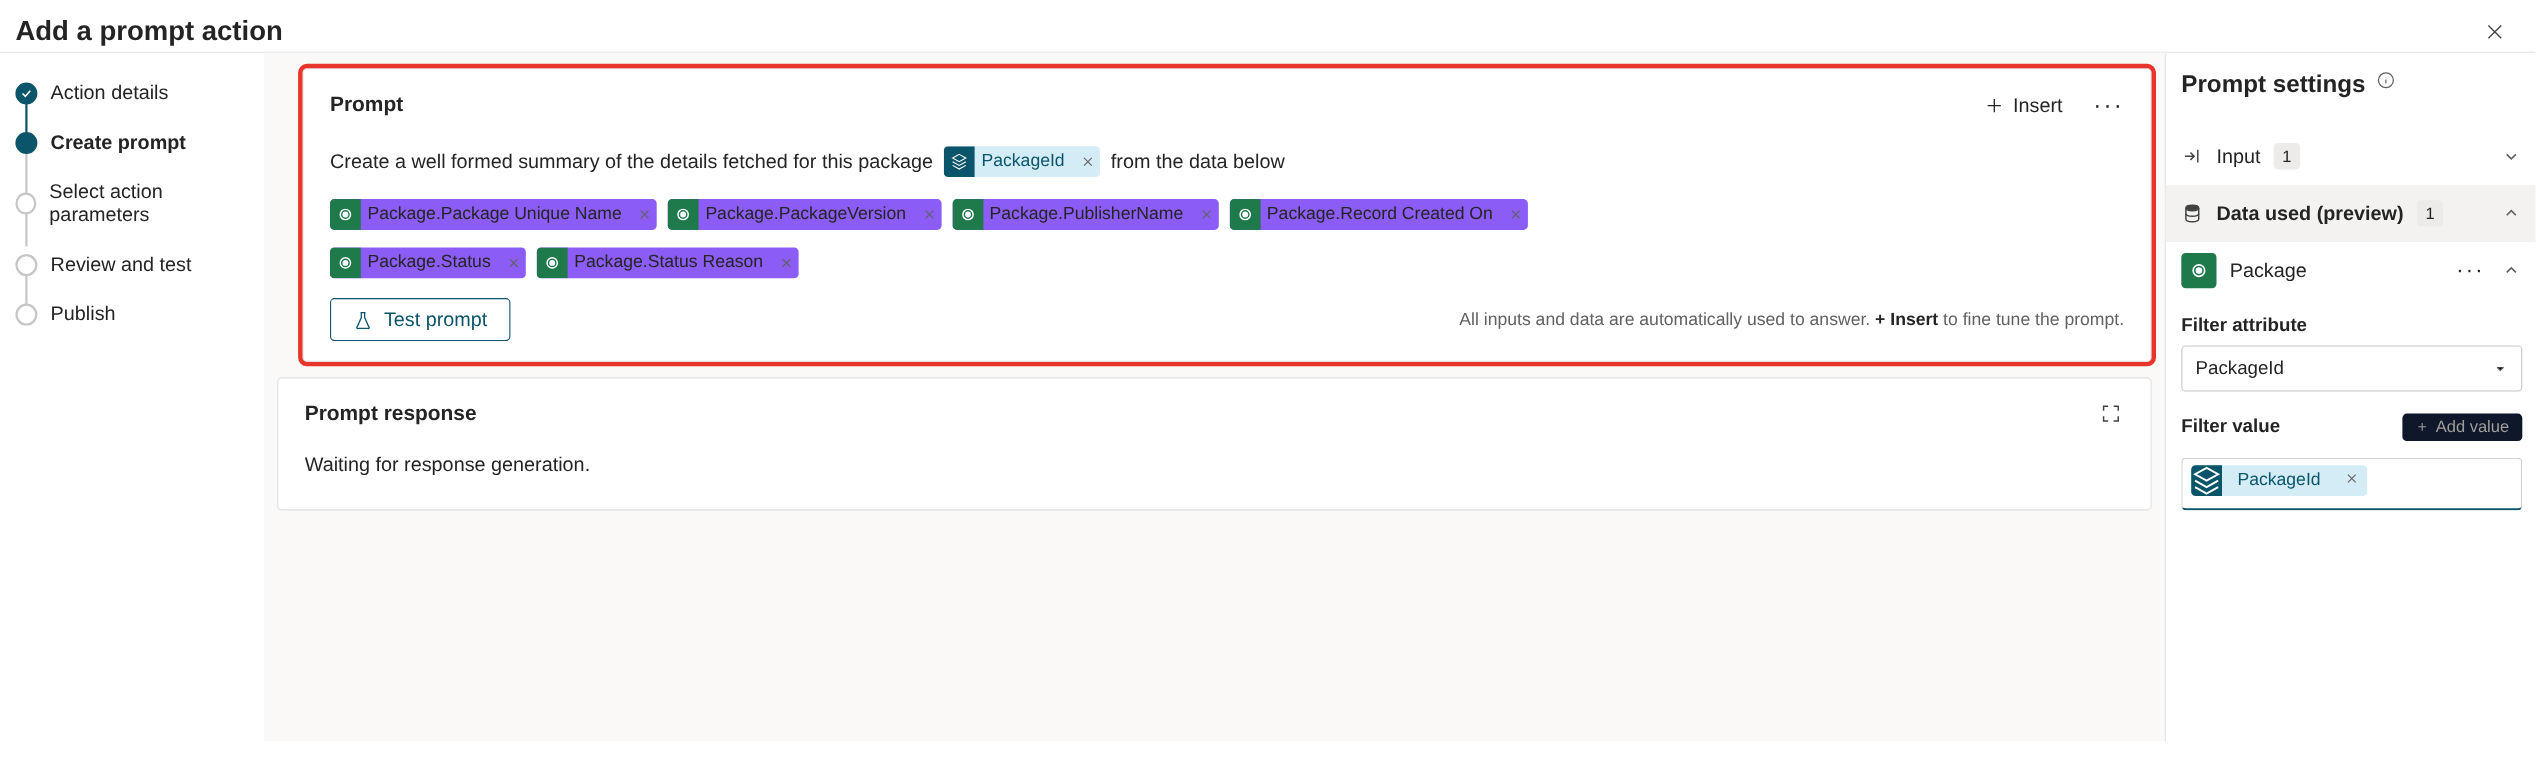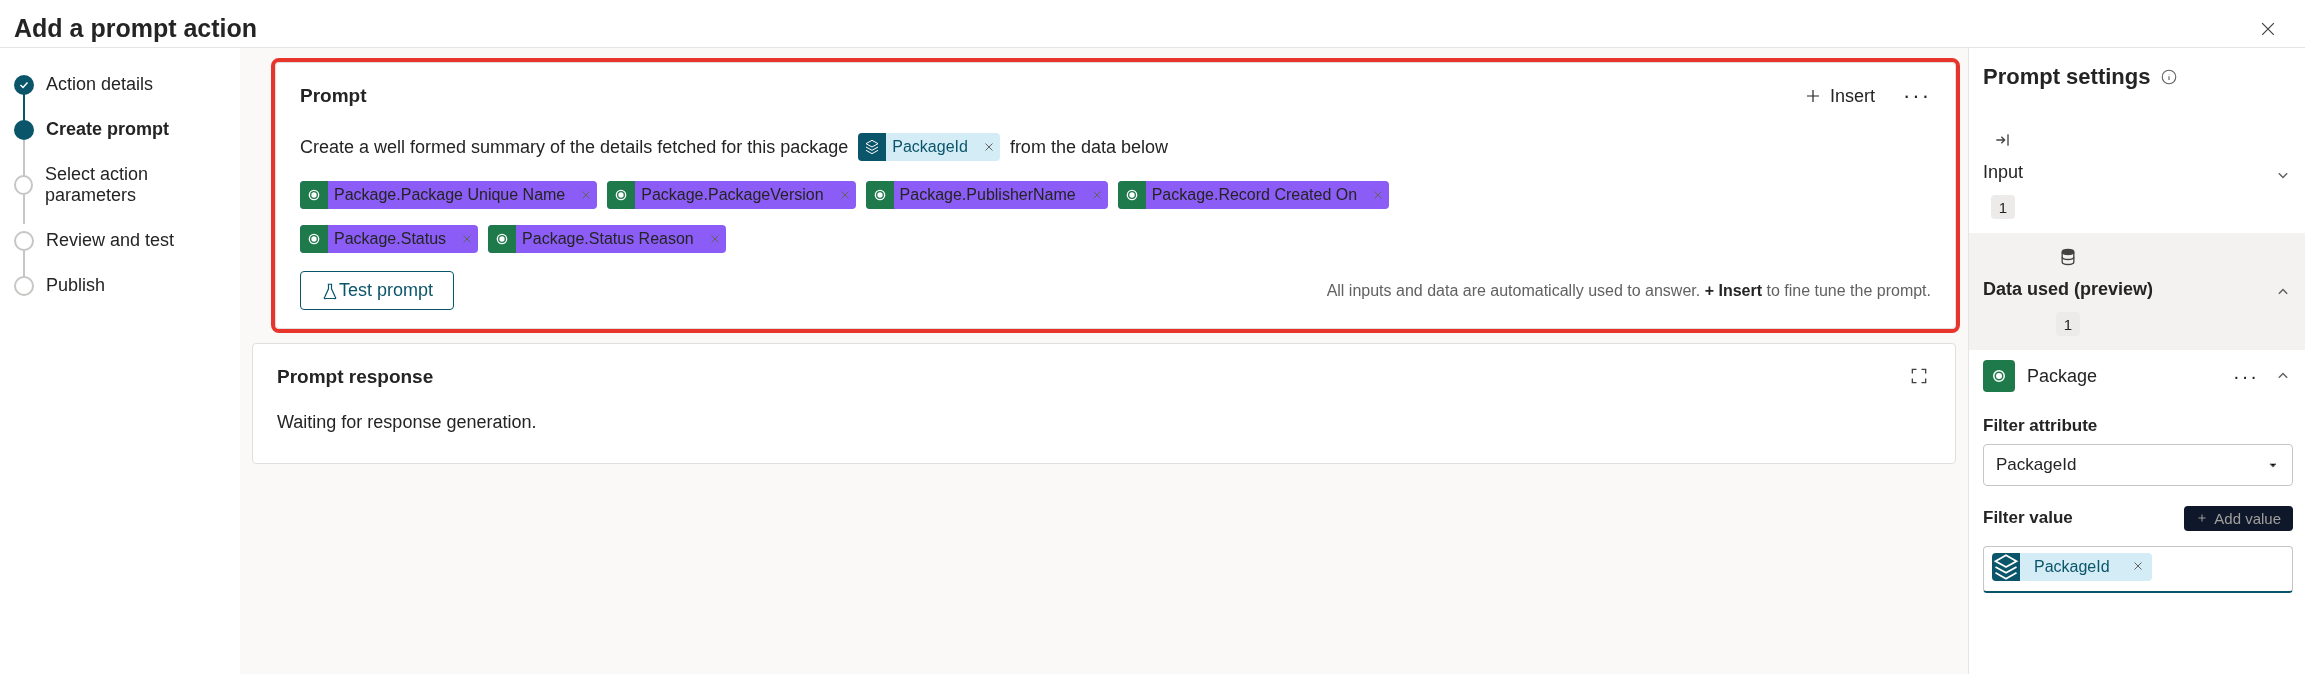--- a/index.html
+++ b/index.html
@@ -51,37 +51,37 @@
   .chip .x svg { width:12px; height:12px; stroke:#616161; }
 
   .chip.blue { background:#d4ecf6; }
   .chip.blue .icon { background:#0b556a; }
   .chip.blue .label { color:#0b556a; }
   .chip.green { background:#8b5cf6; color:#242424; }
   .chip.green .icon { background:#1f7a4b; }
   .chip.green .label { color:#242424; }
 
   .prompt-footer { display:flex; align-items:center; justify-content:space-between; margin-top:18px; }
-  .test-btn { display:inline-flex; align-items:center; border:1px solid #0b556a; color:#0b556a; padding:8px 20px; border-radius:4px; font-size:18px; cursor:pointer; }
+  .test-btn { display:inline-flex; align-items:center; gap:10px; border:1px solid #0b556a; color:#0b556a; padding:8px 20px; border-radius:4px; font-size:18px; cursor:pointer; }
   .test-btn svg { width:18px; height:18px; stroke:#0b556a; fill:none; }
   .hint { font-size:16px; color:#616161; }
   .hint b { color:#242424; }
 
   .response-card { padding:22px 24px 30px 24px; }
   .resp-head { display:flex; align-items:center; justify-content:space-between; }
   .expand-btn { width:22px; height:22px; cursor:pointer; }
   .expand-btn svg { width:20px; height:20px; stroke:#424242; }
   .resp-text { margin-top:24px; font-size:18px; color:#242424; }
 
   
-  .right-title { display:flex; align-items:center; gap:10px; font-size:22px; font-weight:600; margin-bottom:26px; }
+  .right-title { display:flex; align-items:flex-start; gap:10px; font-size:22px; font-weight:600; margin-bottom:26px; }
   .right-title svg { width:18px; height:18px; stroke:#616161; fill:none; }
 
   .section { padding:14px 0; display:flex; align-items:center; justify-content:space-between; }
-  .section-left { display:flex; align-items:center; gap:12px;flex-direction:column; }
+  .section-left { display:flex; align-items:center; gap:12px; }
   .section-left svg { width:20px; height:20px; stroke:#424242; fill:none; }
   .section-label { font-size:18px; }
   .badge { display:inline-flex; align-items:center; justify-content:center; min-width:24px; height:24px; border-radius:4px; background:#edebe9; font-size:15px; }
   .chev { width:20px; height:20px; stroke:#616161; fill:none; }
   .section.shaded { background:#f3f2f1; margin:0 -14px; padding:14px; }
 
   .right-inner { border:0px solid #e1dfdd; border-radius:4px; padding:4px 0 0 0; }
   .pkg-head { display:flex; align-items:center; justify-content:space-between; padding:6px 0 16px 0; }
   .pkg-left { display:flex; align-items:center; gap:12px; }
   .pkg-icon { width:32px; height:32px; border-radius:4px; background:#1f7a4b; display:flex;align-items:center;justify-content:center; }

